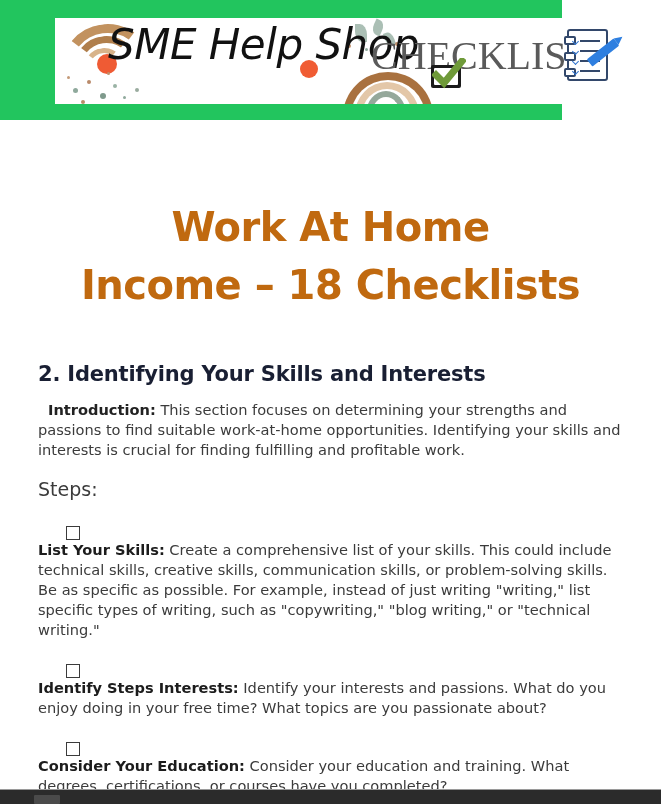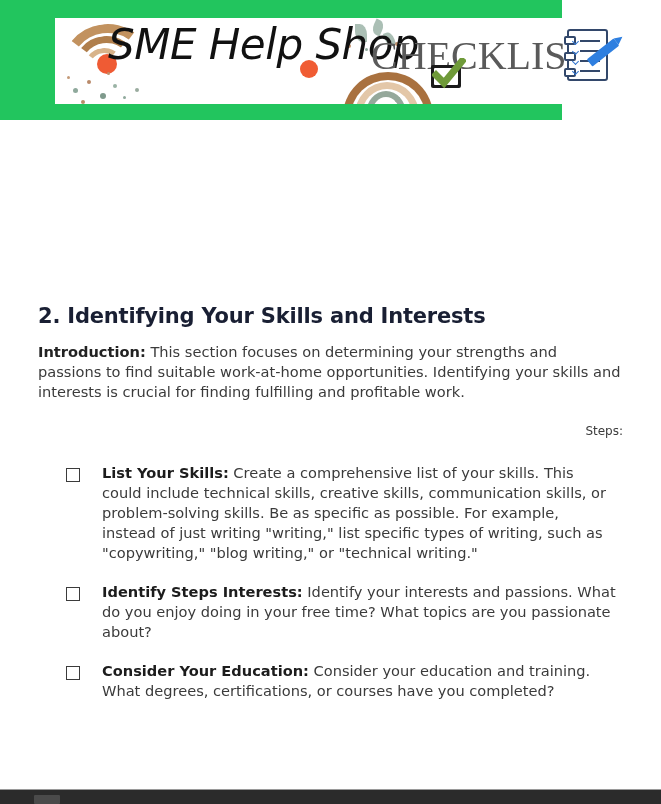--- a/index.html
+++ b/index.html
@@ -152,39 +152,39 @@
     letter-spacing: -0.2px;
   }
   .para {
     margin: 0;
     padding-top: 12px;
     font-family: "DejaVu Sans", sans-serif;
     font-size: 14.6px;
     line-height: 20px;
     color: #3b3b3b;
   }
-  .para b { color:#222; font-weight:700; }
+  .para b { color:#222; font-weight:700;margin-left:10px; }
   #steps-label {
     margin: 0;
     padding-top: 19px;
     font-family: "DejaVu Sans", sans-serif;
-    font-size: 12px;
+    font-size: 19px;
     line-height: 20px;
     color: #3b3b3b;
-    text-align: right;
   }
   #checklist {
     list-style: none;
     margin: 0;
     padding: 22px 0 0 0;
   }
   .check-item {
     display: flex;
     align-items: flex-start;
     margin-bottom: 19px;
+    flex-direction: column;
   }
   .check-box {
     flex: 0 0 auto;
     width: 12px; height: 12px;
     border: 1.4px solid #3b3b3b;
     margin: 5px 22px 0 28px;
   }
   .check-text {
     flex: 1 1 auto;
     font-family: "DejaVu Sans", sans-serif;
@@ -268,21 +268,22 @@
     <span class="np-line" style="top:19px;"></span>
     <span class="np-line" style="top:29px;"></span>
     <span class="np-line" style="top:39px;"></span>
   </div>
   <div id="pencil"></div>
 </div>
 
 <div id="doc">
 
   <h1 id="doc-title">
-    <br>
+    <span>Work At Home</span><br>
+    <span>Income – 18 Checklists</span>
   </h1>
 
   <h2 id="section-heading">2. Identifying Your Skills and Interests</h2>
 
   <p class="para">
     <b>Introduction:</b><span> This section focuses on determining your strengths and passions to find suitable work-at-home opportunities. Identifying your skills and interests is crucial for finding fulfilling and profitable work.</span>
   </p>
 
   <p id="steps-label">Steps:</p>
 

